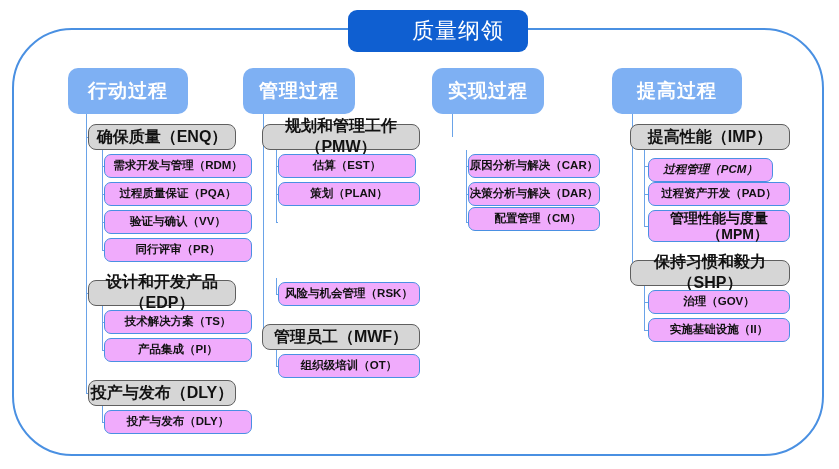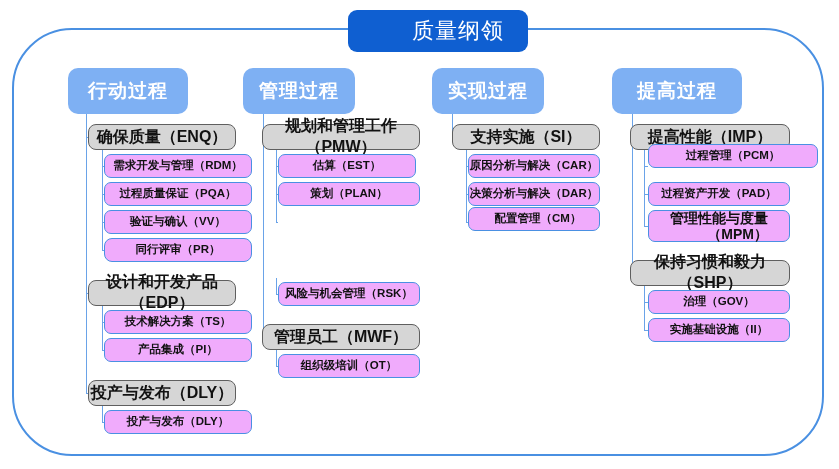--- a/index.html
+++ b/index.html
@@ -100,21 +100,21 @@
 
 <div class="col-head" style="left: 68px; top: 68px; width: 120px; height: 46px;">行动过程</div>
     <div class="grp" style="left: 88px; top: 124px; width: 148px; height: 26px;">确保质量（ENQ）</div>
     <div class="hline" style="left: 86px; top: 137px; width: 2px;"></div>
     <div class="leaf" style="left: 104px; top: 154px; width: 148px; height: 24px;">需求开发与管理（RDM）</div>
     <div class="hline" style="left: 102px; top: 166px; width: 2px;"></div>
     <div class="leaf" style="left: 104px; top: 182px; width: 148px; height: 24px;">过程质量保证（PQA）</div>
     <div class="hline" style="left: 102px; top: 194px; width: 2px;"></div>
     <div class="leaf" style="left: 104px; top: 210px; width: 148px; height: 24px;">验证与确认（VV）</div>
     <div class="hline" style="left: 102px; top: 222px; width: 2px;"></div>
-    <div class="leaf" style="left: 104px; top: 238px; width: 148px; height: 24px; border-radius: 8px;">同行评审（PR）</div>
+    <div class="leaf" style="left: 104px; top: 238px; width: 148px; height: 24px;">同行评审（PR）</div>
     <div class="hline" style="left: 102px; top: 250px; width: 2px;"></div>
     <div class="vline" style="left: 102px; top: 150px; height: 100px;"></div>
     <div class="grp" style="left: 88px; top: 280px; width: 148px; height: 26px;">设计和开发产品（EDP）</div>
     <div class="hline" style="left: 86px; top: 293px; width: 2px;"></div>
     <div class="leaf" style="left: 104px; top: 310px; width: 148px; height: 24px;">技术解决方案（TS）</div>
     <div class="hline" style="left: 102px; top: 322px; width: 2px;"></div>
     <div class="leaf" style="left: 104px; top: 338px; width: 148px; height: 24px;">产品集成（PI）</div>
     <div class="hline" style="left: 102px; top: 350px; width: 2px;"></div>
     <div class="vline" style="left: 102px; top: 306px; height: 44px;"></div>
     <div class="grp" style="left: 88px; top: 380px; width: 148px; height: 26px;">投产与发布（DLY）</div>
@@ -135,35 +135,34 @@
     <div class="hline" style="left: 263px; top: 265px;"></div>
     <div class="leaf" style="left: 278px; top: 282px; width: 142px; height: 24px;">风险与机会管理（RSK）</div>
     <div class="hline" style="left: 276px; top: 294px; width: 2px;"></div>
     <div class="vline" style="left: 276px; top: 278px; height: 16px;"></div>
     <div class="grp" style="left: 262px; top: 324px; width: 158px; height: 26px;">管理员工（MWF）</div>
     <div class="hline" style="left: 263px; top: 337px;"></div>
     <div class="leaf" style="left: 278px; top: 354px; width: 142px; height: 24px;">组织级培训（OT）</div>
     <div class="hline" style="left: 276px; top: 366px; width: 2px;"></div>
     <div class="vline" style="left: 276px; top: 350px; height: 16px;"></div>
     <div class="vline" style="left: 263px; top: 114px; height: 223px;"></div>
-    <div class="col-head" style="left: 432px; top: 68px; width: 112px; height: 46px;">实现过程</div>
-    <div class="grp" style="left: 452px; top: 124px; width: 148px; height: 26px;">支持实施（SI）</div>
+    <div class="col-head" style="left: 432px; top: 68px; width: 112px; height: 46px; border-radius: 11px;">实现过程</div>
     <div class="hline" style="left: 452px; top: 137px; width: 0px;"></div>
     <div class="leaf" style="left: 468px; top: 154px; width: 132px; height: 24px;">原因分析与解决（CAR）</div>
     <div class="hline" style="left: 466px; top: 166px; width: 2px;"></div>
     <div class="leaf" style="left: 468px; top: 182px; width: 132px; height: 24px;">决策分析与解决（DAR）</div>
     <div class="hline" style="left: 466px; top: 194px; width: 2px;"></div>
     <div class="leaf" style="left: 468px; top: 207px; width: 132px; height: 24px; padding-left: 8px;">配置管理（CM）</div>
     <div class="hline" style="left: 466px; top: 222px; width: 2px;"></div>
     <div class="vline" style="left: 466px; top: 150px; height: 72px;"></div>
     <div class="vline" style="left: 452px; top: 114px; height: 23px;"></div>
     <div class="col-head" style="left: 612px; top: 68px; width: 130px; height: 46px;">提高过程</div>
     <div class="grp" style="left: 630px; top: 124px; width: 160px; height: 26px;">提高性能（IMP）</div>
     <div class="hline" style="left: 632px; top: 137px;"></div>
-    <div class="leaf" style="left: 648px; top: 144px; width: 170px; height: 24px;">过程管理（PCM）</div>
+    <div class="leaf" style="left: 648px; top: 158px; width: 125px; height: 24px; font-style: italic;">过程管理（PCM）</div>
     <div class="hline" style="left: 644px; top: 166px; width: 4px;"></div>
     <div class="leaf" style="left: 648px; top: 182px; width: 142px; height: 24px;">过程资产开发（PAD）</div>
     <div class="hline" style="left: 644px; top: 194px; width: 4px;"></div>
     <div class="leaf two-line" style="left: 648px; top: 210px; width: 142px; height: 32px;">管理性能与度量<br>（MPM）</div>
     <div class="hline" style="left: 644px; top: 226px; width: 4px;"></div>
     <div class="vline" style="left: 644px; top: 150px; height: 76px;"></div>
     <div class="grp" style="left: 630px; top: 260px; width: 160px; height: 26px;">保持习惯和毅力（SHP）</div>
     <div class="hline" style="left: 632px; top: 273px;"></div>
     <div class="leaf" style="left: 648px; top: 290px; width: 142px; height: 24px;">治理（GOV）</div>
     <div class="hline" style="left: 644px; top: 302px; width: 4px;"></div>

